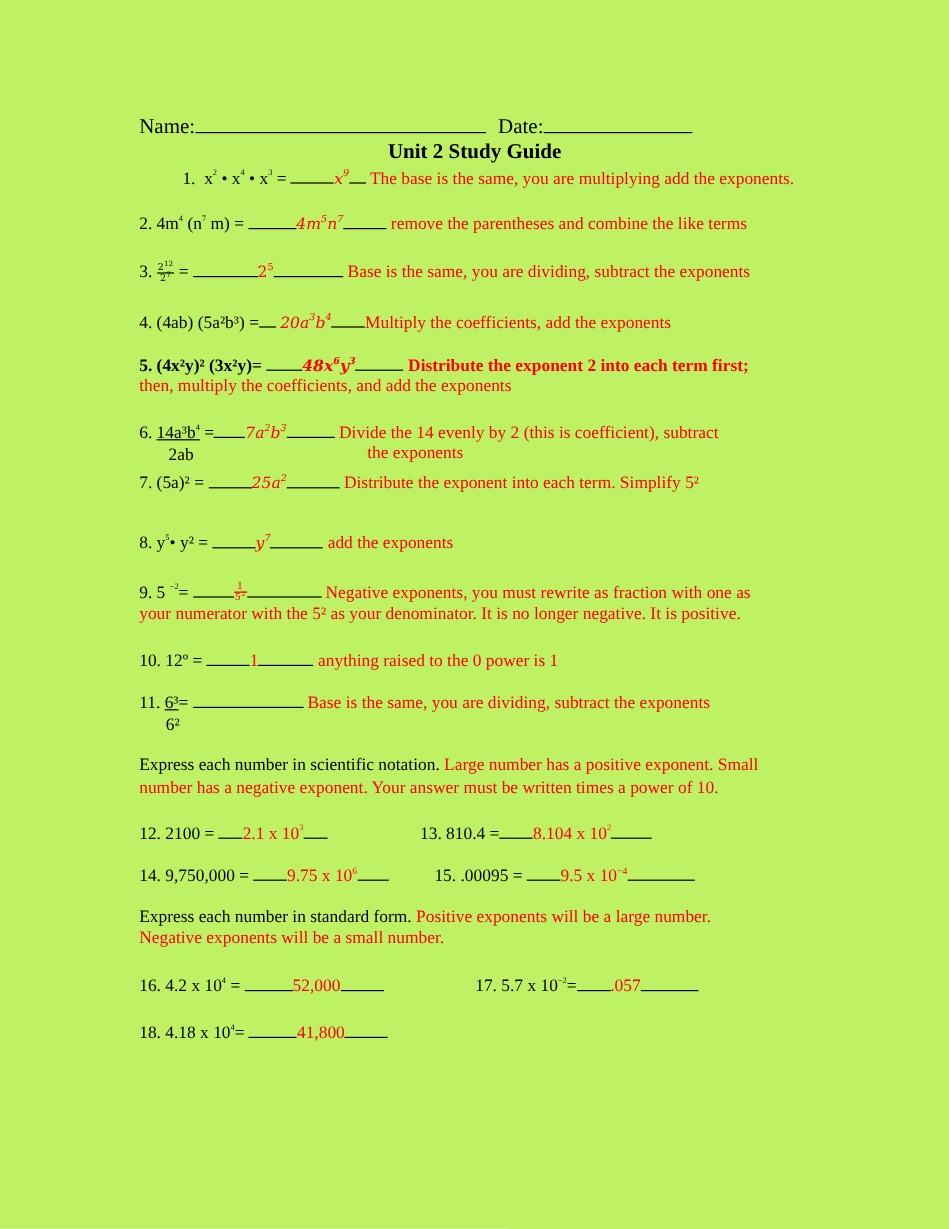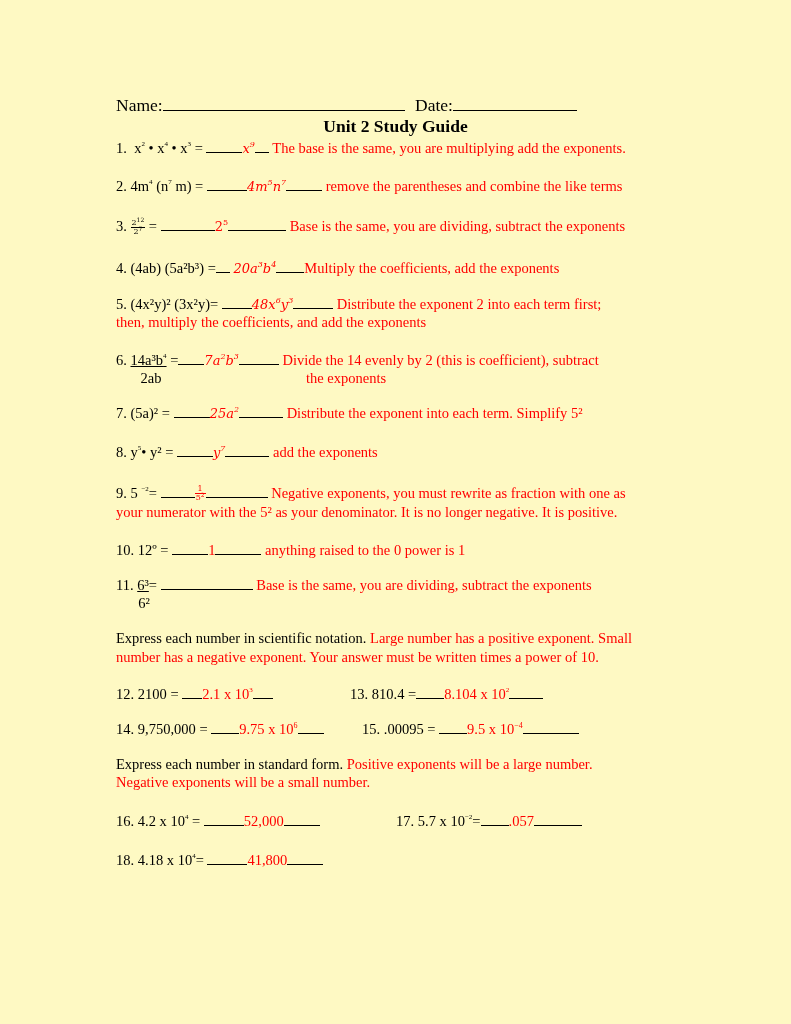--- a/index.html
+++ b/index.html
@@ -1,18 +1,18 @@
 <!DOCTYPE html>
 <html><head>
 <meta charset="utf-8">
 <style>
   html, body { margin: 0; padding: 0; background: #ffffff; }
   body { width: 791px; height: 1024px; position: relative; overflow: hidden;
          font-family: "Liberation Serif", serif; color: #000; }
-  .page { position: absolute; left: 0; top: 0; width: 791px; height: 1024px; background:#fef9c3; }
+  .page { position: absolute; left: 0; top: 0; width: 791px; height: 1024px; background:#bef264; }
   .line { position: absolute; left: 116px; font-size: 14.5px; line-height: 18px; white-space: nowrap; }
   .red { color: #ff0000; }
   .it { font-style: italic; font-family: "DejaVu Serif", serif; font-size: 13px; }
   sup { font-size: 8px; vertical-align: 6px; line-height: 0; }
   .sup-s { font-size: 7px; vertical-align: 7px; line-height: 0; }
   .blank { display: inline-block; border-bottom: 1px solid #000; height: 14px; vertical-align: baseline; }
   .title-row { position: absolute; left: 116px; top: 94px; font-size: 17.5px; line-height: 20px; white-space: nowrap; }
   .heading { position: absolute; left: 0; width: 791px; top: 116px; text-align: center;
              font-weight: bold; font-size: 17.5px; line-height: 20px; }
   .frac { display: inline-block; vertical-align: middle; text-align: center; line-height: 1; }
@@ -28,21 +28,21 @@
 <body>
 
 <div class="page">
 
   <div class="title-row">
     <span>Name:</span><span class="blank" style="width:242px;height:16px;"></span>
     <span style="margin-left:6px;">Date:</span><span class="blank" style="width:124px;height:16px;"></span>
   </div>
   <div class="heading">Unit 2 Study Guide</div>
 
-  <div class="line" style="top:138px;">
+  <div class="line" style="top:138px;margin-left:36px;">
     <span>1.</span>&nbsp;
     <span><span>x</span><span class="sup-s">2</span><span> • x</span><span class="sup-s">4</span><span> • x</span><span class="sup-s">3</span><span> =</span></span>
     <span class="blank" style="width:36px"></span><span class="red it"><span>x</span><sup>9</sup></span><span class="blank" style="width:14px"></span>
     <span class="red">The base is the same, you are multiplying add the exponents.</span>
   </div>
 
   <div class="line" style="top:176px;">
     <span>2.</span>
     <span><span>4m</span><span class="sup-s">4</span><span> (n</span><span class="sup-s">7</span><span> m) =</span></span>
     <span class="blank" style="width:40px"></span><span class="red it"><span>4m</span><sup>5</sup><span>n</span><sup>7</sup></span><span class="blank" style="width:36px"></span>
@@ -59,37 +59,37 @@
     <span class="blank" style="width:54px"></span><span class="red" style="font-family:'DejaVu Serif',serif;font-size:13px;"><span>2</span><sup>5</sup></span><span class="blank" style="width:58px"></span>
     <span class="red">Base is the same, you are dividing, subtract the exponents</span>
   </div>
 
   <div class="line" style="top:258px;">
     <span>4.</span>
     <span>(4ab) (5a²b³) =</span><span class="blank" style="width:14px"></span>
     <span class="red it"><span>20a</span><sup>3</sup><span>b</span><sup>4</sup></span><span class="blank" style="width:28px"></span><span class="red">Multiply the coefficients, add the exponents</span>
   </div>
 
-  <div class="line" style="top:294px;">
+  <div class="line" style="top:294px;font-weight:bold;">
     <span>5.</span>
     <span>(4x²y)² (3x²y)=</span>
     <span class="blank" style="width:30px"></span><span class="red it"><span>48x</span><sup>6</sup><span>y</span><sup>3</sup></span><span class="blank" style="width:40px"></span>
     <span class="red">Distribute the exponent 2 into each term first;</span>
   </div>
   <div class="line red" style="top:313px;">then, multiply the coefficients, and add the exponents</div>
 
   <div class="line" style="top:350px;">
     <span>6.</span>
     <span class="ufrac"><span class="n"><span>14a³b</span><span class="sup-s" style="text-decoration:none;">4</span></span><span class="d">2ab</span></span>
     <span>=</span><span class="blank" style="width:26px"></span><span class="red it"><span>7a</span><sup>2</sup><span>b</span><sup>3</sup></span><span class="blank" style="width:40px"></span>
     <span class="red">Divide the 14 evenly by 2 (this is coefficient), subtract</span>
   </div>
   <div class="line red" style="top:369px;left:306px;">the exponents</div>
 
-  <div class="line" style="top:403px;">
+  <div class="line" style="top:392px;">
     <span>7.</span>
     <span>(5a)² =</span>
     <span class="blank" style="width:36px"></span><span class="red it"><span>25a</span><sup>2</sup></span><span class="blank" style="width:44px"></span>
     <span class="red">Distribute the exponent into each term. Simplify 5²</span>
   </div>
 
   <div class="line" style="top:442px;">
     <span>8.</span>
     <span><span>y</span><span class="sup-s">5</span><span>•  y² =</span></span>
     <span class="blank" style="width:36px"></span><span class="red it"><span>y</span><sup>7</sup></span><span class="blank" style="width:44px"></span>

